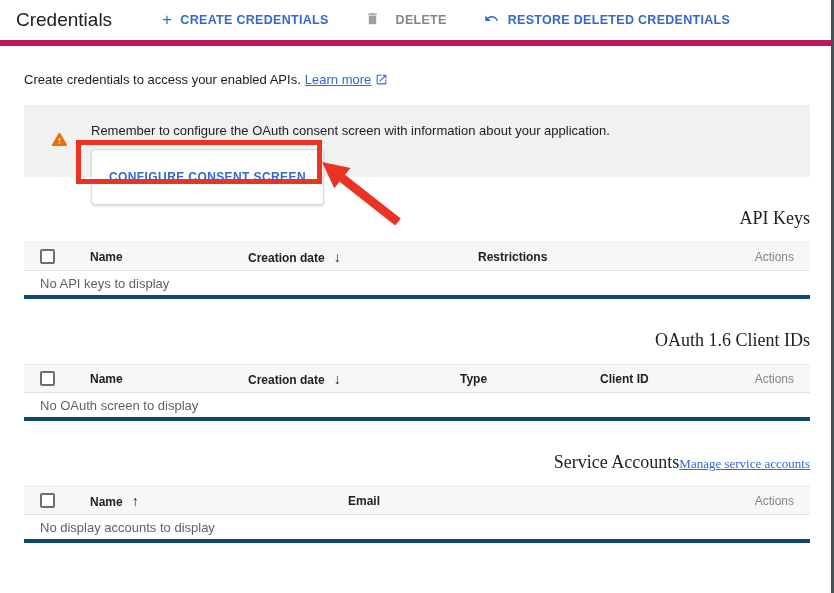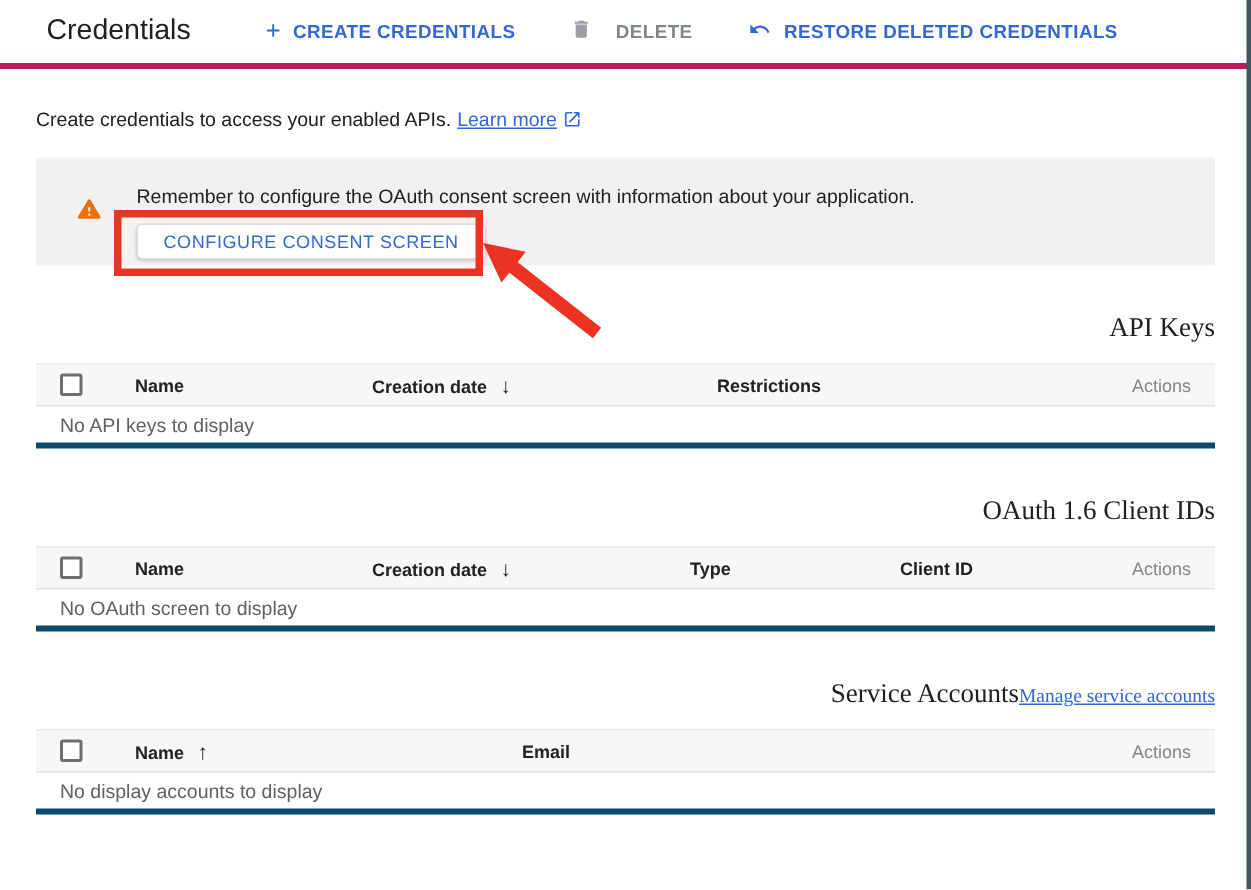--- a/index.html
+++ b/index.html
@@ -1,42 +1,42 @@
 <!DOCTYPE html>
 <html><head>
 <meta charset="utf-8">
 <style>
   * { margin:0; padding:0; box-sizing:border-box; }
   body { font-family:"Liberation Sans", sans-serif; background:#fff; }
   .page { position:relative; width:834px; height:593px; background:#fff; overflow:hidden; }
 
   
-  .topbar { display:flex; align-items:center; height:46px; padding-left:31px;
-            border-bottom:4px solid #be185d; background:#fff; }
+  .topbar { display:flex; align-items:center; height:46px; padding-left:16px;
+            border-bottom:6px solid #be185d; background:#fff; }
   .page-title { font-size:19px; font-weight:400; color:#212121; margin-right:50px; }
   .tb-actions { display:flex; align-items:center; gap:36px; }
   .tb-btn { display:flex; align-items:center; gap:8px; background:none; border:none;
             color:#3367d6; font-family:inherit; font-size:12.5px; font-weight:700;
             letter-spacing:.3px; cursor:pointer; }
   .tb-btn.disabled { color:#80868b; cursor:default;gap:16px; }
   .plus-glyph { font-size:17px; font-weight:400; line-height:1; position:relative; top:-1px; }
 
   
   .intro { padding:26px 24px 0 24px; font-size:13px; color:#212121; }
   .intro a { color:#3367d6; text-decoration:underline; margin-left:4px; cursor:pointer; }
   .ext-icon { margin-left:4px; vertical-align:-2px; }
 
   
   .banner { margin:16px 24px 0 24px; height:72px; background:#f1f1f1;
             display:flex; padding:10px 16px 0 26px; }
   .warn-icon { margin:16px 22px 0 0; flex:0 0 auto; }
   .banner-msg { font-size:13px; color:#212121; margin:8px 0 11px 0; }
   .consent-btn { background:#fff; border:1px solid #dadce0; border-radius:4px;
-                 color:#3367d6; font-family:inherit; font-size:12px; font-weight:400;
-                 letter-spacing:.4px; padding:4px 17px; cursor:pointer;
+                 color:#3367d6; font-family:inherit; font-size:12px; font-weight:700;
+                 letter-spacing:.4px; padding:20px 17px; cursor:pointer;
                  box-shadow:0 1px 2px rgba(0,0,0,.18); }
 
   
   .section { margin:0 24px; }
   .section-title { font-size:18px; font-weight:400; color:#212121; }
   .title-row { display:flex; justify-content:flex-end; align-items:baseline;
                margin:31px 0 13px 0;font-family:Liberation Serif, serif; }
   .manage-link { font-size:13px; color:#3367d6; text-decoration:underline; cursor:pointer; }
 
   .thead { display:grid; align-items:center; height:29px; background:#f7f7f7;

